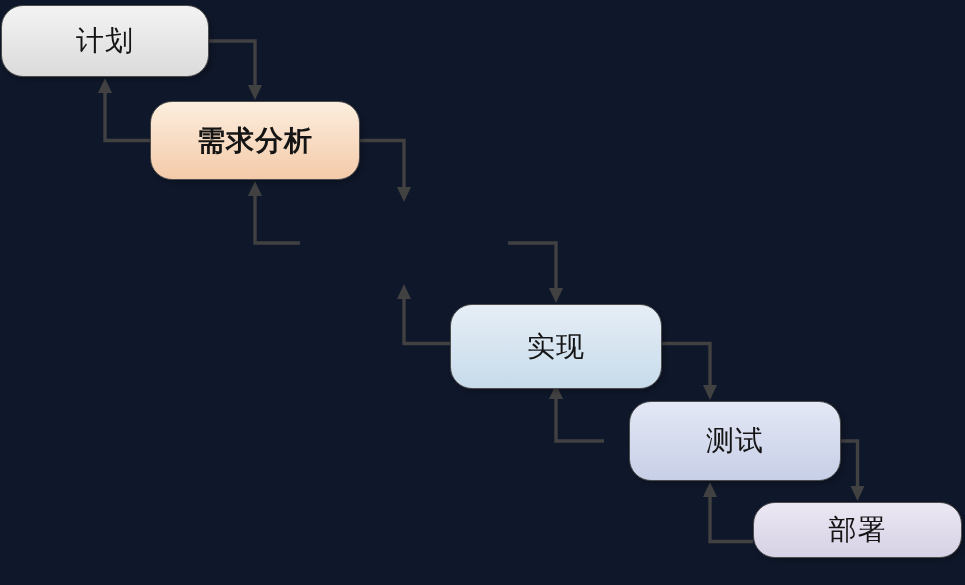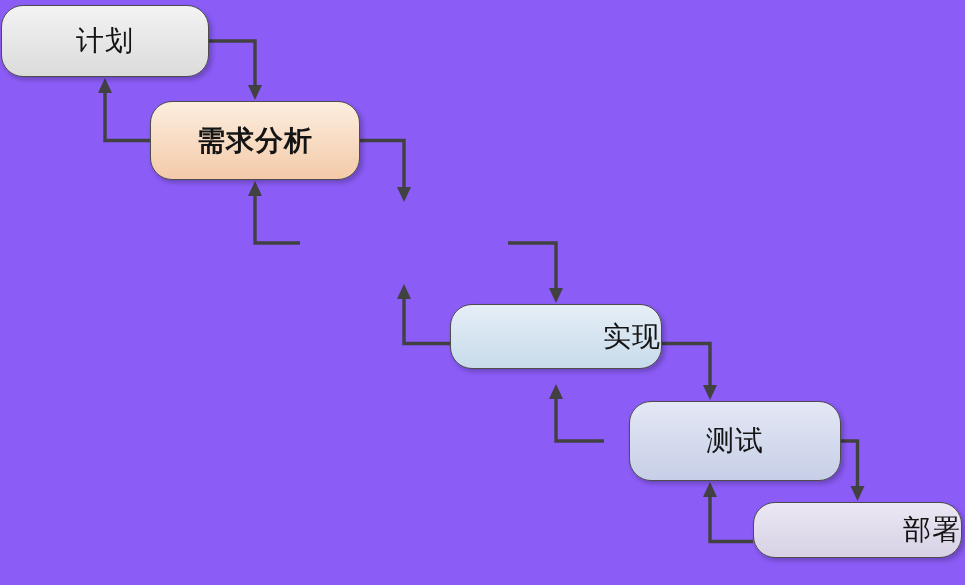--- a/index.html
+++ b/index.html
@@ -5,21 +5,21 @@
   html, body {
     margin: 0;
     padding: 0;
     background: #ffffff;
     font-family: "Liberation Sans", sans-serif;
   }
   .canvas {
     position: relative;
     width: 965px;
     height: 585px;
-    background: #8b5cf6;
+    background: #0f172a;
     overflow: hidden;
   }
   .arrow-layer {
     position: absolute;
     left: 0;
     top: 0;
     width: 965px;
     height: 585px;
   }
   .node {
@@ -64,22 +64,22 @@
       <polygon points="850.5,486 864.5,486 857.5,501" fill="#414141"></polygon>
       <path d="M 753 541.5 H 710 V 497" fill="none" stroke="#414141" stroke-width="3.4"></path>
       <polygon points="703,497 717,497 710,482" fill="#414141"></polygon>
     </svg>
 <div class="node" style="left: 1px; top: 5px; width: 208px; height: 72px; background: linear-gradient(rgb(243, 243, 243), rgb(219, 219, 219)); border-color: rgb(77, 77, 77);">
       <span style="color: rgb(20, 20, 20);">计划</span>
     </div>
     <div class="node" style="left: 150px; top: 101px; width: 210px; height: 79px; background: linear-gradient(rgb(252, 238, 222), rgb(244, 202, 169)); border-color: rgb(77, 77, 77); font-weight: bold;">
       <span style="color: rgb(20, 20, 20);">需求分析</span>
     </div>
-    <div class="node" style="left: 450px; top: 304px; width: 212px; height: 65px; background: linear-gradient(rgb(230, 238, 246), rgb(199, 219, 235)); border-color: rgb(77, 77, 77); justify-content: flex-end;">
+    <div class="node" style="left: 450px; top: 304px; width: 212px; height: 85px; background: linear-gradient(rgb(230, 238, 246), rgb(199, 219, 235)); border-color: rgb(77, 77, 77);">
       <span style="color: rgb(20, 20, 20);">实现</span>
     </div>
     <div class="node" style="left: 604px; top: 401px; width: 212px; height: 80px; background: linear-gradient(rgb(228, 232, 245), rgb(199, 207, 231)); border-color: rgb(77, 77, 77); margin-left: 25px;">
       <span style="color: rgb(20, 20, 20);">测试</span>
     </div>
-    <div class="node" style="left: 753px; top: 502px; width: 209px; height: 56px; background: linear-gradient(rgb(235, 232, 243), rgb(215, 209, 229)); border-color: rgb(77, 77, 77); justify-content: flex-end;">
+    <div class="node" style="left: 753px; top: 502px; width: 209px; height: 56px; background: linear-gradient(rgb(235, 232, 243), rgb(215, 209, 229)); border-color: rgb(77, 77, 77);">
       <span style="color: rgb(20, 20, 20);">部署</span>
     </div>
   </div>
 
 </body></html>

